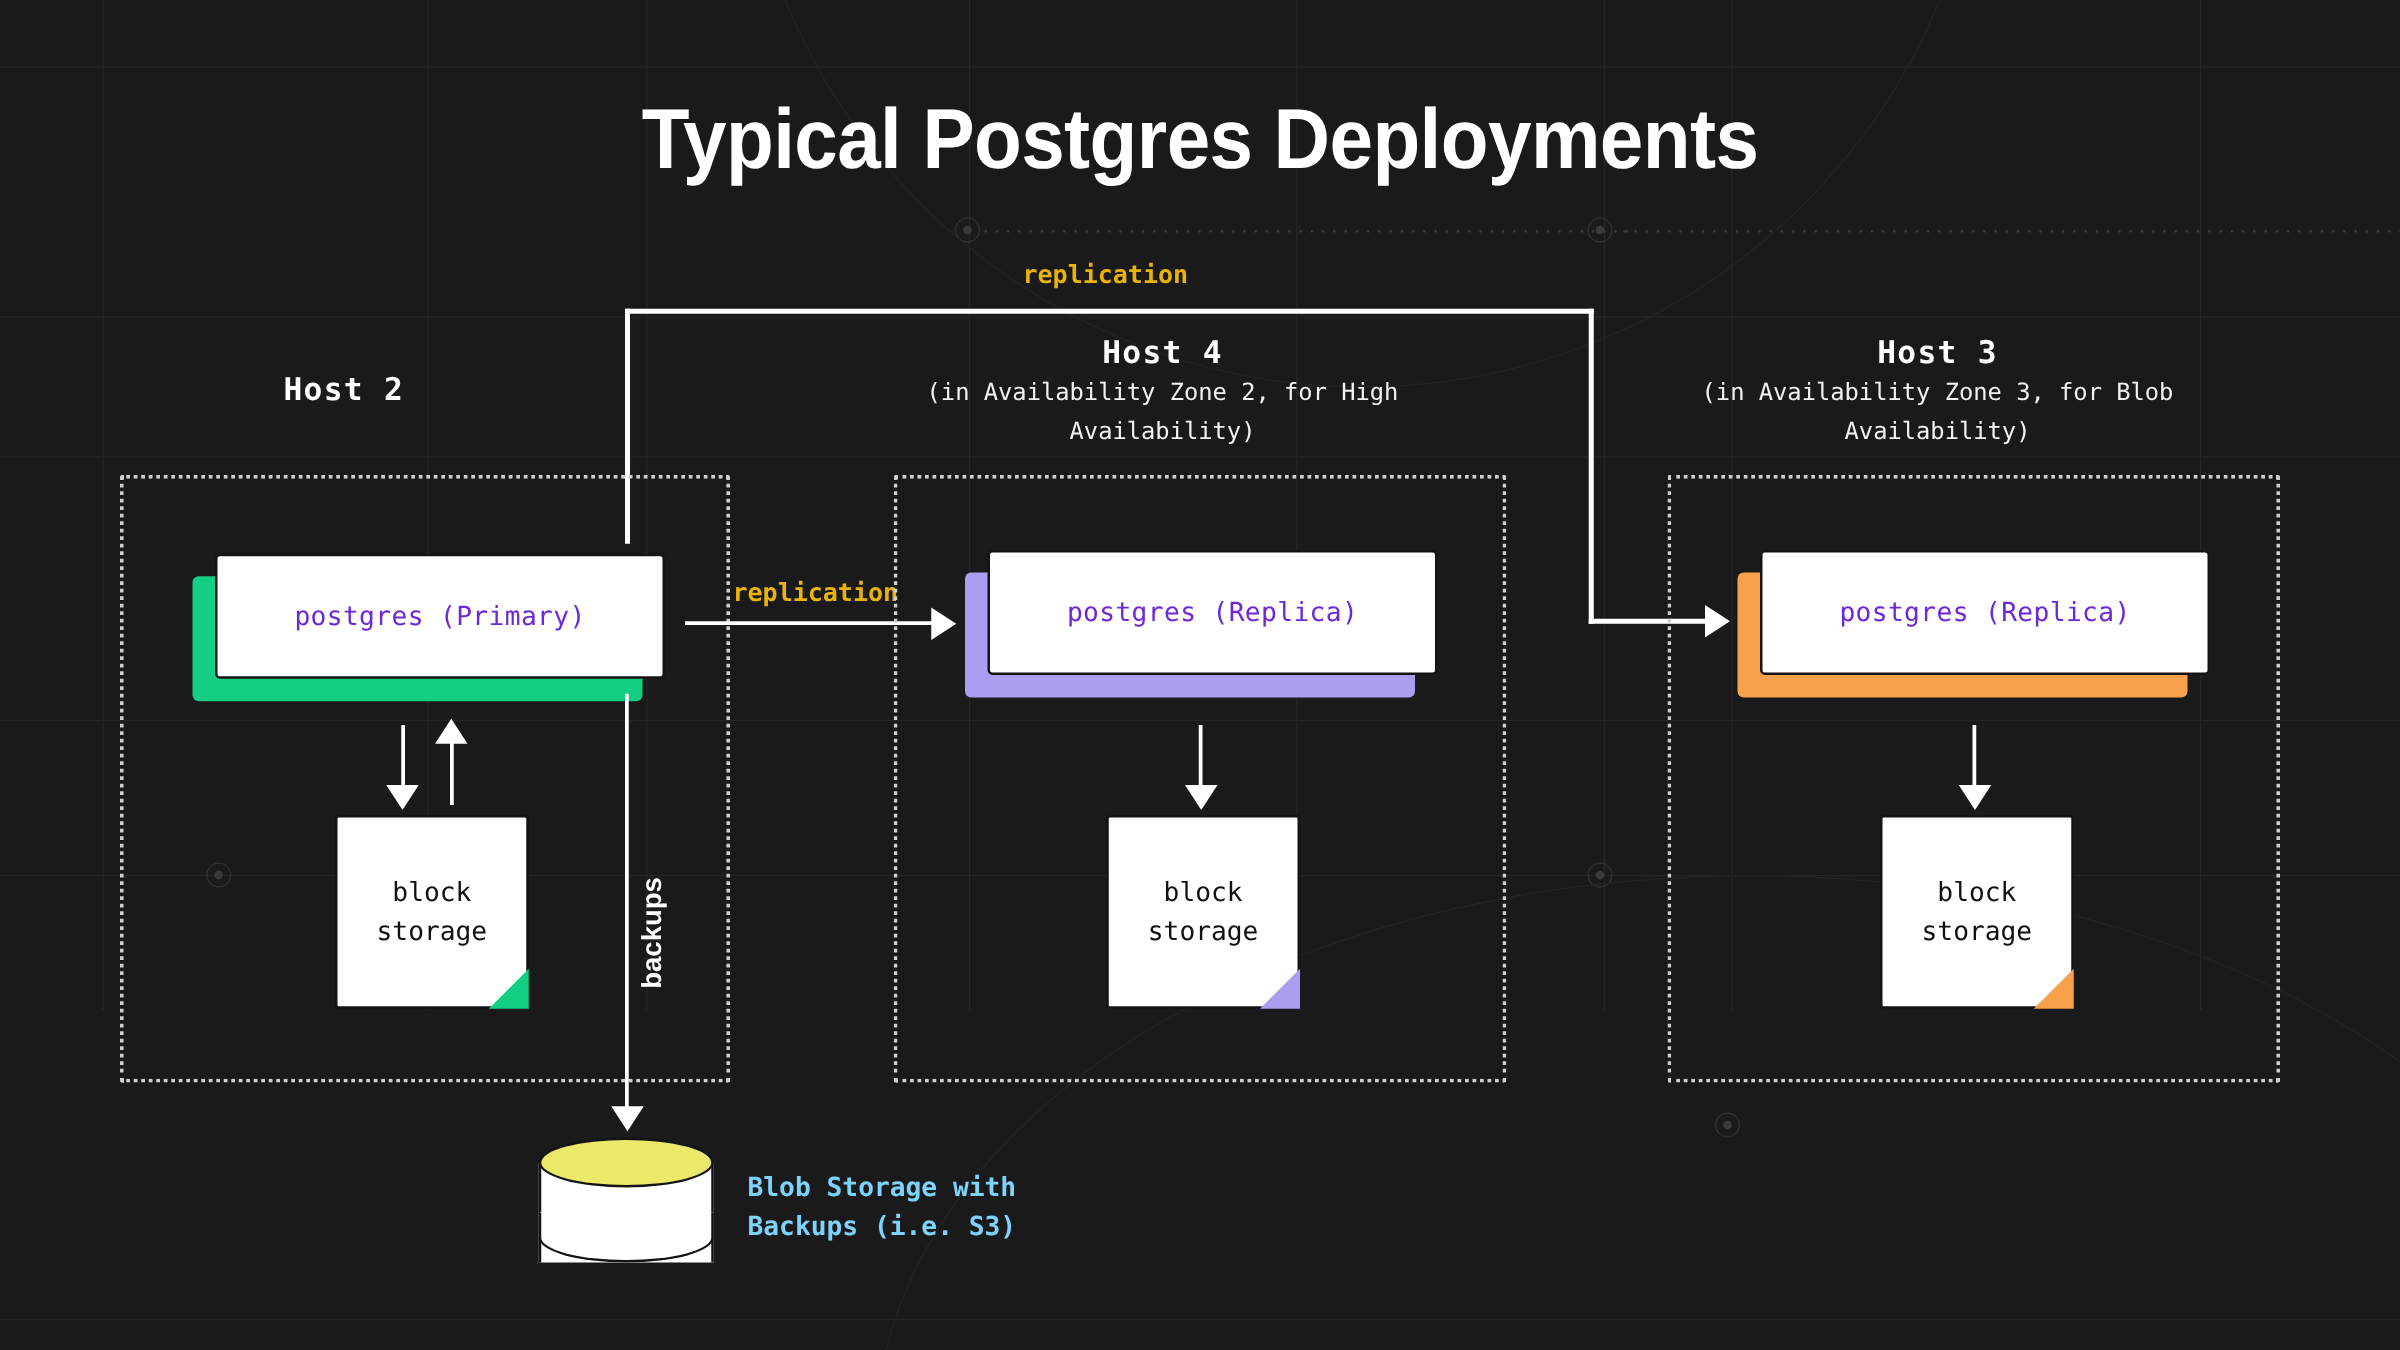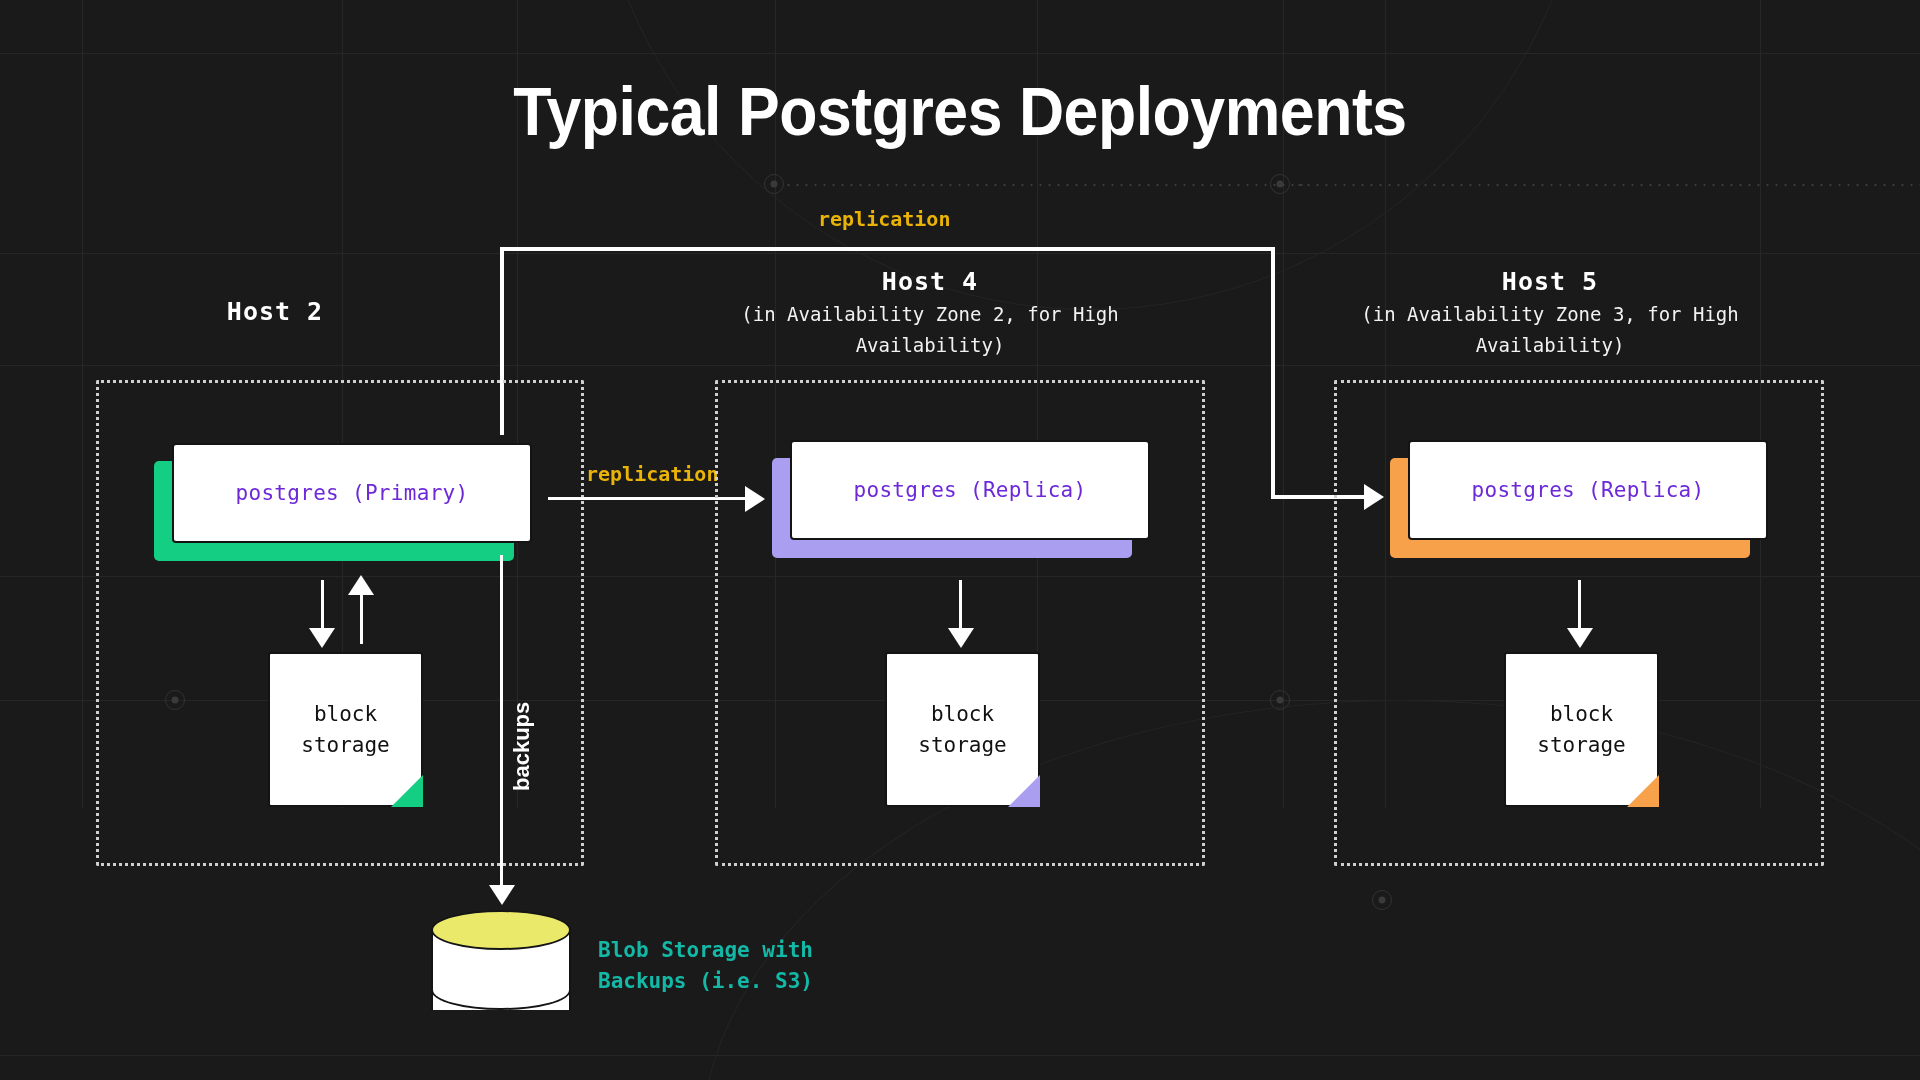--- a/index.html
+++ b/index.html
@@ -129,21 +129,21 @@
   }
   .cyl-top {
     position: absolute; left: 0; top: 0;
     width: 140px; height: 40px;
     background: #ebe96a;
     border: 2.5px solid #141414;
     border-radius: 50%;
   }
   #blob-caption {
     position: absolute;
-    color: #14b8a6;
+    color: #7dd3fc;
     font-family: "DejaVu Sans Mono", monospace;
     font-weight: bold;
     font-size: 21px;
     line-height: 31px;
     white-space: pre-line;
   }
 
   
   .line { position: absolute; background: #ffffff; }
   .arrow-head { position: absolute; width: 0; height: 0; }
@@ -270,23 +270,23 @@
   <div class="bs-wrap" style="left:885px; top:652px; width:155px; height:155px;">
     <div class="bs-card">block
 storage</div>
     <div class="bs-corner" style="border-bottom-color:#a99ef0;"></div>
   </div>
 
   <div class="line" style="left:959px; top:580px; width:3px; height:52px;"></div>
   <div class="arrow-head arrow-down" style="left:948px; top:628px;"></div>
 
   <div class="host-label" style="left:1350px; top:265px; width:400px;">
-    <div class="host-name">Host 5</div>
+    <div class="host-name">Host 3</div>
     <div class="host-sub">(in Availability Zone 3,
-for High Availability)</div>
+for Blob Availability)</div>
   </div>
   <div class="host-box" style="left:1334px; top:380px; width:490px; height:486px;"></div>
 
   <div class="pg-wrap" style="left:1408px; top:440px; width:360px; height:100px;">
     <div class="pg-shadow" style="background:#f7a14a;"></div>
     <div class="pg-card">postgres (Replica)</div>
   </div>
 
   <div class="bs-wrap" style="left:1504px; top:652px; width:155px; height:155px;">
     <div class="bs-card">block

